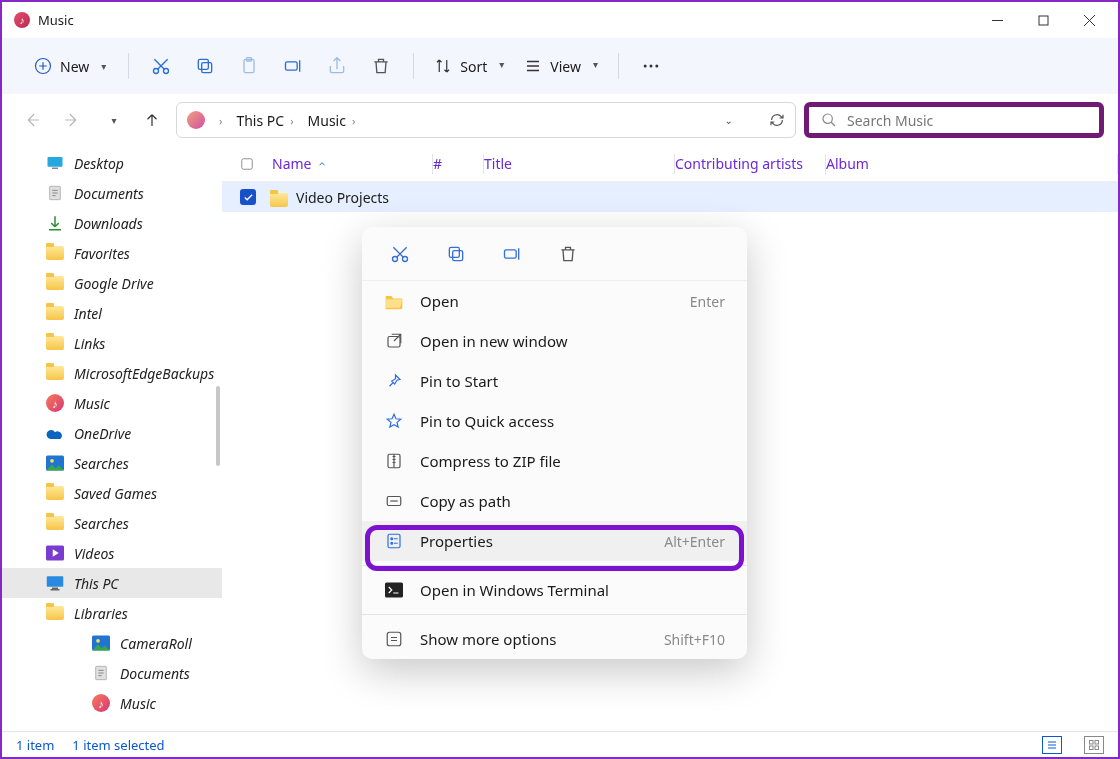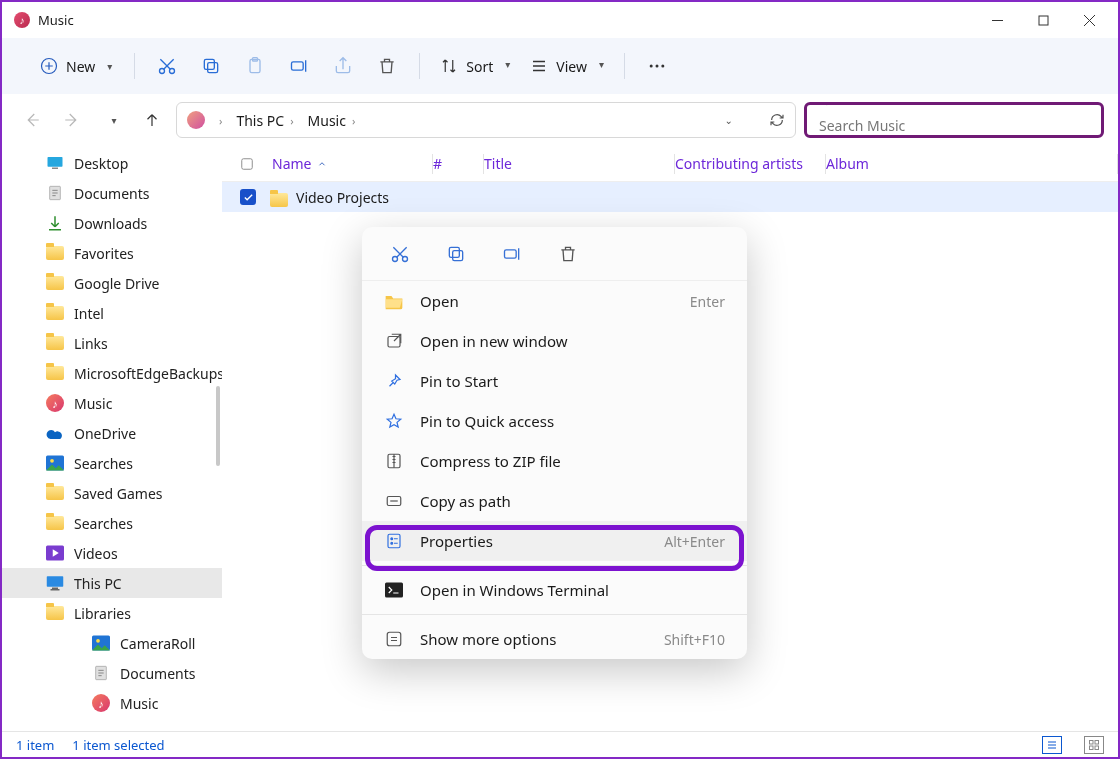--- a/index.html
+++ b/index.html
@@ -3,37 +3,37 @@
 <meta charset="utf-8">
 <style>
   * { box-sizing: border-box; margin:0; padding:0; font-family: "Segoe UI", system-ui, sans-serif; }
   body { width:1120px; height:759px; border:2px solid #8429c5; background:#fff; position:relative; overflow:hidden; font-size:14px; color:#1a1a1a;}
   .titlebar { height:36px; display:flex; align-items:center; padding:0 6px 0 12px;}
   .titlebar .app-icon { width:16px; height:16px; border-radius:50%; background:linear-gradient(135deg,#e44d6f,#b92a50); display:flex; align-items:center; justify-content:center; color:#fff; font-size:10px;}
   .titlebar .title { margin-left:8px; font-size:13px;}
   .titlebar .spacer { flex:1;}
   .win-btn { width:46px; height:30px; display:flex; align-items:center; justify-content:center; color:#333;}
   .win-btn svg { width:11px; height:11px; }
-  .toolbar { height:56px; background:#f3f6fc; display:flex; align-items:center; padding:0 26px; gap:0;}
+  .toolbar { height:56px; background:#f3f6fc; display:flex; align-items:center; padding:0 20px; gap:0;}
   .toolbar .btn-new { display:flex; align-items:center; gap:8px; padding:6px 12px; border-radius:6px;}
   .toolbar .btn-new svg{ color:#265bbd; }
   .tb-icon { width:44px; height:40px; display:flex; align-items:center; justify-content:center; color:#296dd6;}
   .tb-sep { width:1px; height:26px; background:#d5dbe6; margin:0 10px;}
   .tb-text-btn { display:flex; align-items:flex-start; gap:8px; padding:6px 10px;}
   .navbar { height:52px; display:flex; align-items:center; padding:0 14px; gap:8px;}
   .nav-btn { width:32px; height:32px; display:flex; align-items:center; justify-content:center; color:#555;}
   .nav-btn.disabled{ color:#b7b7b7;}
   .addressbar { flex:1; height:36px; border:1px solid #d8d8d8; border-radius:6px; display:flex; align-items:center; padding:0 10px; gap:10px;}
   .addr-icon { width:18px; height:18px; border-radius:50%; background:linear-gradient(135deg,#f0a080,#d04fa0); }
   .crumb { display:flex; align-items:center; gap:2px;}
   .crumb .chev { color:#888; font-size:11px; margin:0 4px;}
   .addr-spacer{flex:1}
-  .searchbox { width:300px; height:36px; border:3px solid #701a75; border-radius:6px; display:flex; padding:0 12px; gap:10px; color:#777;flex-direction:column;}
+  .searchbox { width:300px; height:36px; border:5px solid #701a75; border-radius:6px; display:flex; align-items:center; padding:0 12px; gap:10px; color:#777;}
   .body { display:flex; height:calc(100% - 36px - 56px - 52px - 26px);}
-  .sidebar { width:220px; border-right:0; overflow:hidden; padding-top:2px; position:relative;}
+  .sidebar { width:220px; border-right:0; overflow:hidden; padding-top:2px; position:relative;font-style:italic;}
   .sidebar .scroll-indicator{ position:absolute; right:2px; top:240px; width:4px; height:80px; background:#c8c8c8; border-radius:2px;}
   .side-item { height:30px; display:flex; align-items:center; padding-left:44px; gap:10px; font-size:14px; color:#222;}
   .side-item.lvl2{ padding-left:90px;}
   .side-item.selected{ background:#e8e8e8;}
   .side-icon{ width:18px; height:18px; flex:0 0 18px; display:flex; align-items:center; justify-content:center;}
   .folder-ic{ background:linear-gradient(#ffe89a,#f6c548); border-radius:2px; width:18px; height:14px; position:relative;}
   .folder-ic::before{content:"";position:absolute;top:-3px;left:0;width:8px;height:4px;background:#f6c548;border-radius:1px 1px 0 0;}
   .main { flex:1; position:relative;}
   .cols { height:36px; display:flex; align-items:center; border-bottom:1px solid #eee; padding-left:18px; color:#6d28d9; font-size:14px;}
   .col-chk{width:32px;}

